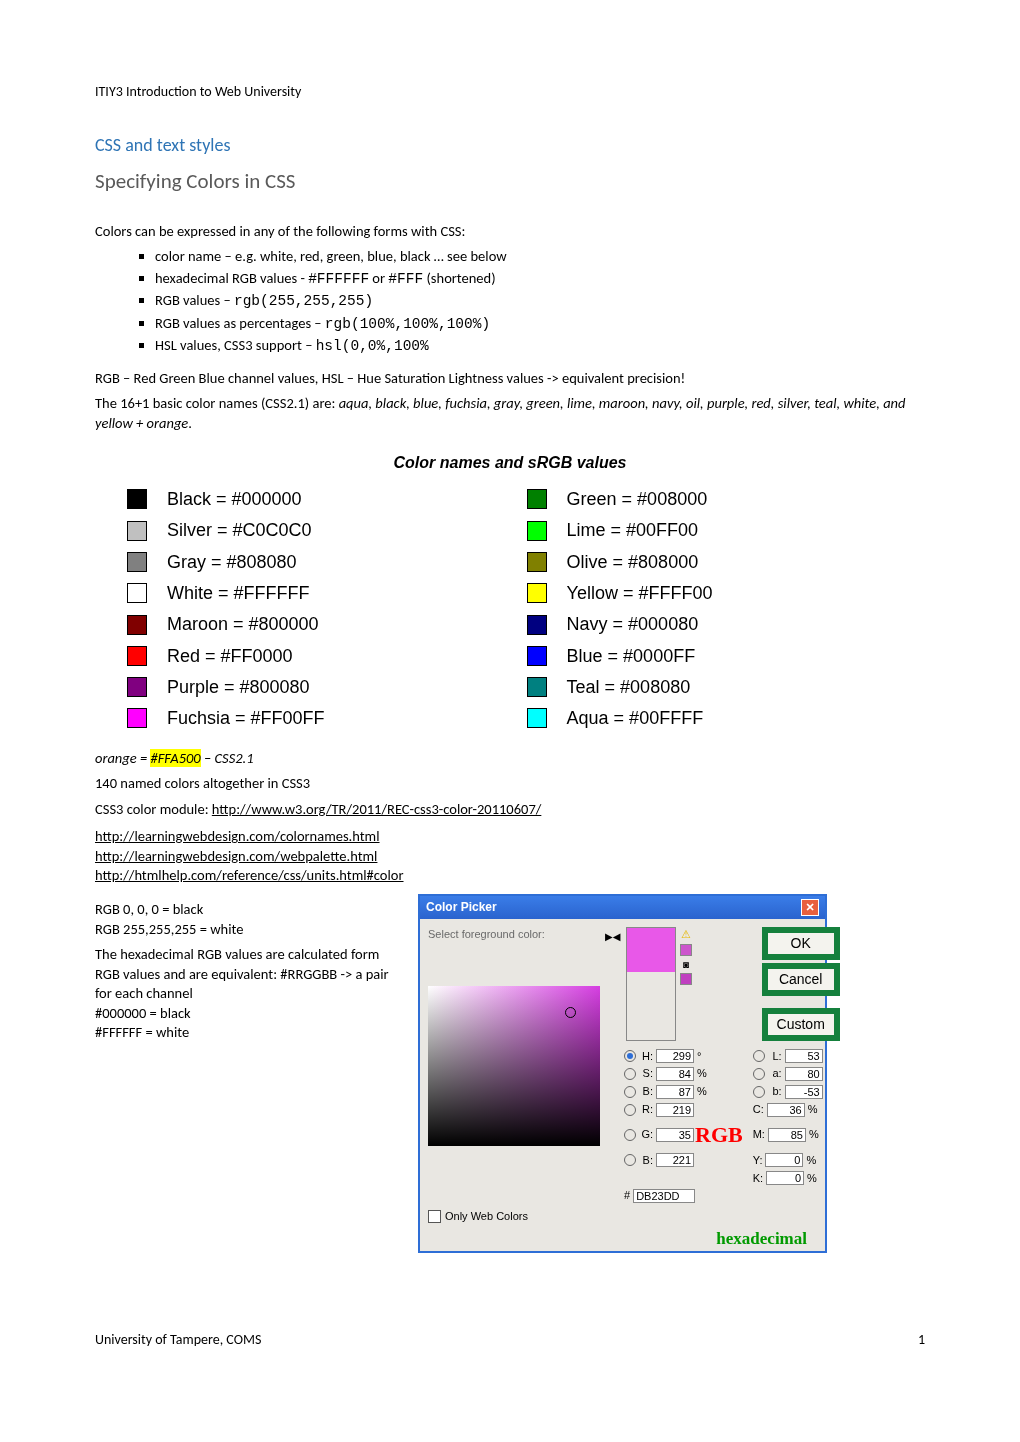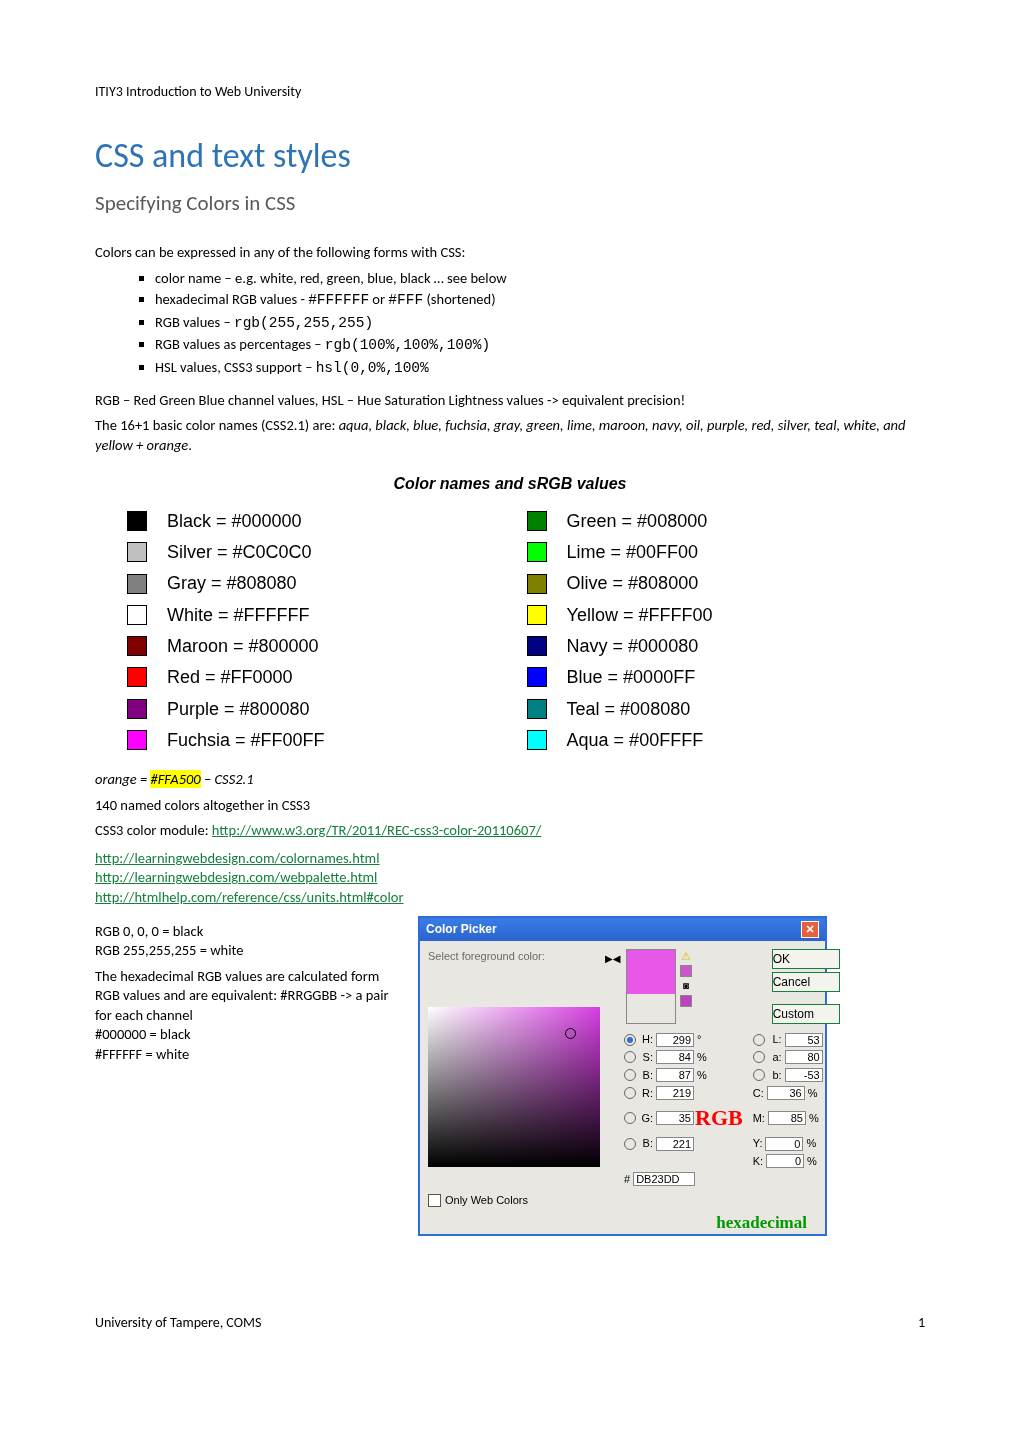--- a/index.html
+++ b/index.html
@@ -13,41 +13,41 @@
     line-height: 1.35;
   }
   .header-small {
     font-size: 14px;
     color: #000;
     margin-bottom: 30px;
   }
   h1 {
     font-family: "Calibri Light", Calibri, Arial, sans-serif;
     font-weight: 300;
-    font-size: 34px;
+    font-size: 18px;
     color: #2E74B5;
     margin: 31px 0 10px 0;
   }
   h2 {
     font-family: "Calibri Light", Calibri, Arial, sans-serif;
     font-weight: 300;
     font-size: 21px;
     color: #5a5a5a;
     margin: 0 0 26px 0;
   }
   p { margin: 6px 0; }
   ul.forms {
     margin: 6px 0 12px 0;
     padding-left: 60px;
     list-style: square;
   }
   ul.forms li { margin: 2px 0; }
   .mono { font-family: "Courier New", monospace; }
   .ital { font-style: italic; }
-  a { color: #15803d; text-decoration: underline; }
+  a { color: #000000; text-decoration: underline; }
 
   .centered-title {
     text-align: center;
     font-family: Verdana, sans-serif;
     font-weight: bold;
     font-style: italic;
     font-size: 16px;
     margin: 18px 0 14px 0;
   }
 
@@ -132,22 +132,22 @@
     width: 48px; display: flex; flex-direction: column; border: 1px solid #888;
     margin-left: 2px;
   }
   .preview-sq div { height: 22px; }
   .warn-col { display:flex; flex-direction:column; align-items:center; gap:2px; margin-left:4px;}
   .warn-tri { color:#e6b800; font-size:11px;}
   .mini-sw { width:10px;height:10px;border:1px solid #888; }
 
   .btns { display: flex; flex-direction: column; gap: 3px; }
   .btn {
-    width: 66px; border: 1px solid #15803d; background: #f4f3ee;
-    font-size: 12px; text-align: left; padding: 1px 0;
+    width: 66px; border: 6px solid #15803d; background: #f4f3ee;
+    font-size: 14px; text-align: center; padding: 1px 0;
   }
 
   .num-grid { display: grid; grid-template-columns: 1fr 1fr; column-gap: 10px; row-gap: 3px; margin-top:4px; }
   .num-row { display: flex; align-items: center; gap: 3px; }
   .num-row .rad { width:10px;height:10px;border:1px solid #666;border-radius:50%; position:relative;}
   .rad.sel::after{content:"";position:absolute;inset:2px;border-radius:50%;background:#2e6ed6;}
   .num-row label { width: 14px; text-align:right;}
   .num-row input {
     width: 32px; font-size: 11px; font-family: inherit; border: 1px solid #888;
     text-align: right; padding: 0 2px;

